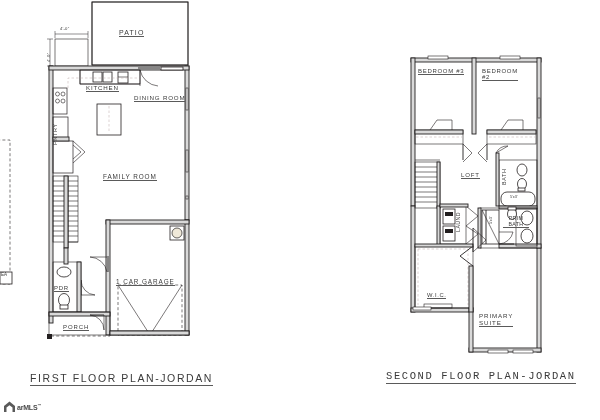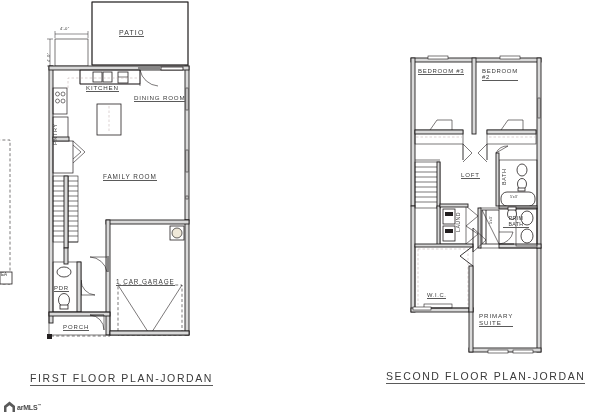--- a/index.html
+++ b/index.html
@@ -17,21 +17,21 @@
     position:absolute;
     font-family:"Liberation Sans", sans-serif;
     font-size:10.5px;
     letter-spacing:1.6px;
     color:#3a3a3a;
     white-space:nowrap;
     border-bottom:1px solid #5a5a5a;
     padding-bottom:1px;
   }
   #cap-first{left:30px;top:372px;}
-  #cap-second{left:386px;top:370px;}
+  #cap-second{left:386px;top:370px;font-family:Liberation Mono, monospace;}
 
   
   .mls{
     position:absolute;left:3px;top:399px;
     display:flex;align-items:flex-end;gap:1px;
   }
   .mls-mark{width:13px;height:13px;position:relative;flex:0 0 auto;}
   .mls-text{
     font-size:7px;font-family:"Liberation Sans", sans-serif;
     color:#4a4a4a;line-height:8px;font-weight:bold;letter-spacing:-0.2px;

